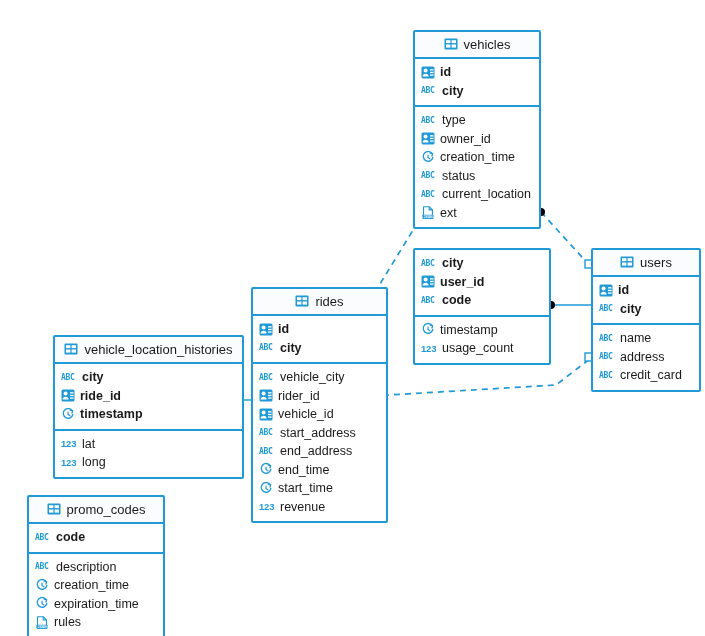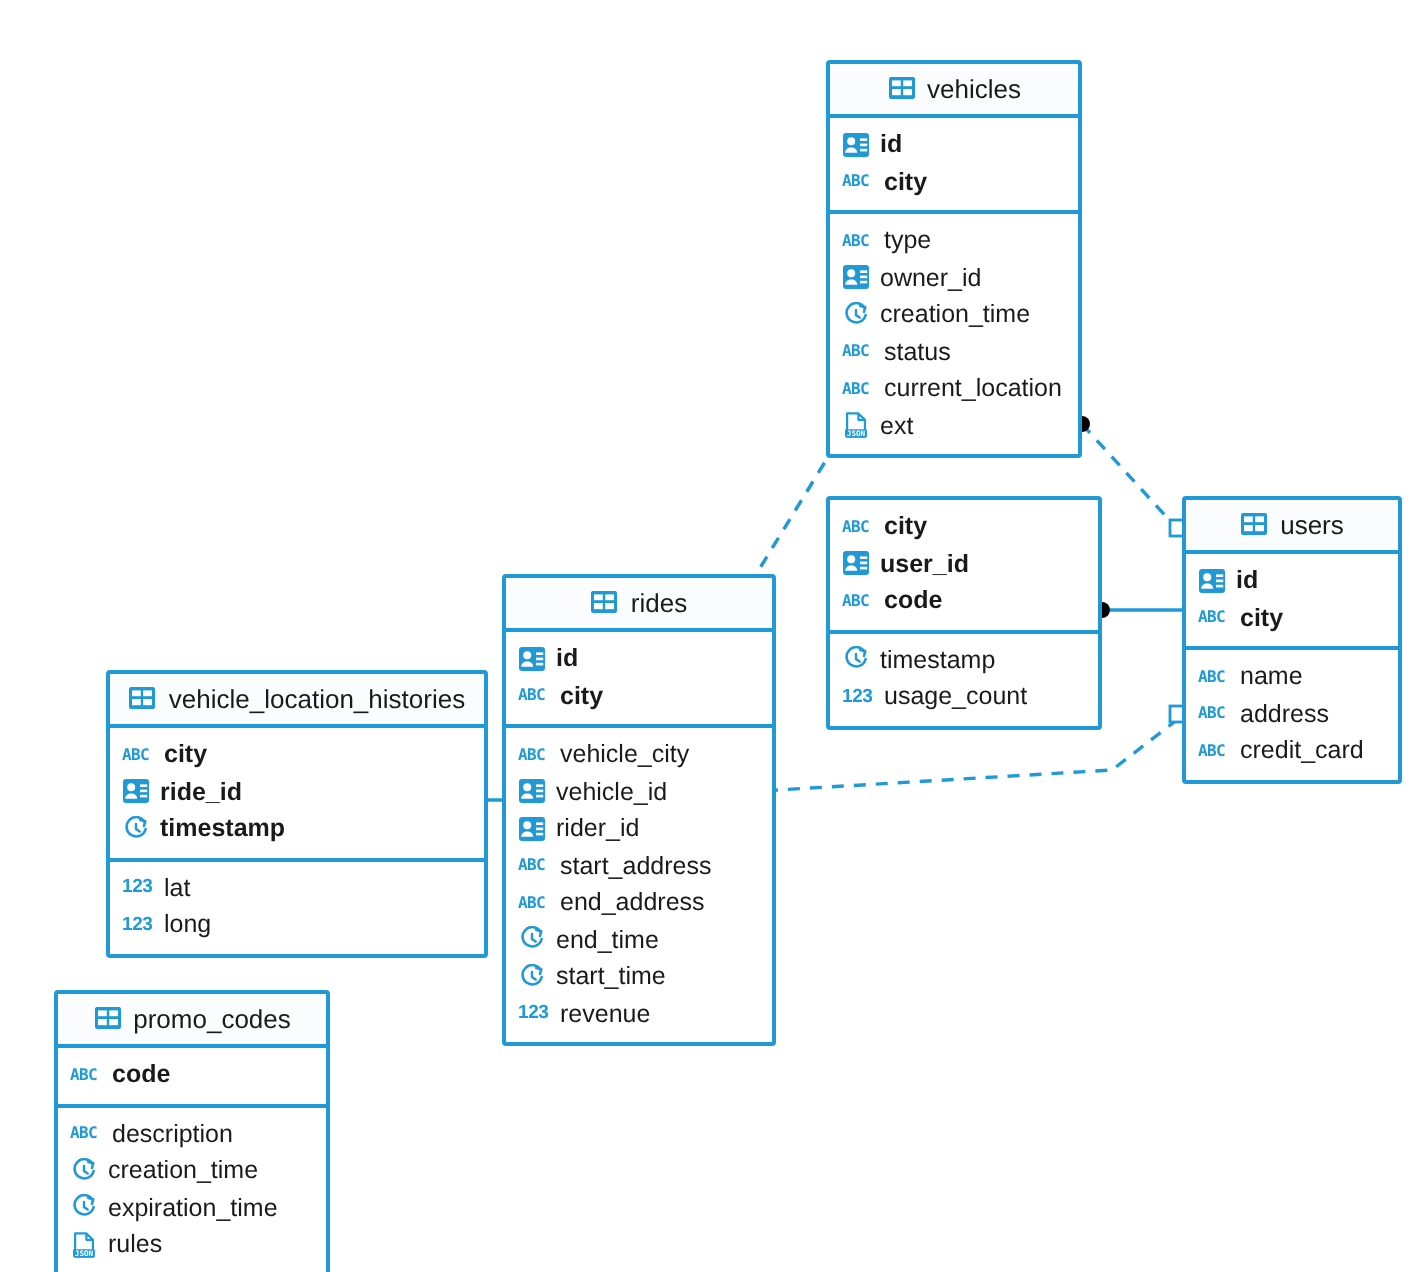--- a/index.html
+++ b/index.html
@@ -270,34 +270,34 @@
           <span class="ic">
             <svg width="14" height="13" viewBox="0 0 14 13">
               <rect x="0.5" y="0.5" width="13" height="12" rx="1.5" fill="#1f9ad6"></rect>
               <circle cx="4.6" cy="4.6" r="2" fill="#fff"></circle>
               <path d="M1.6 10.4c0-1.7 1.3-2.7 3-2.7s3 1 3 2.7z" fill="#fff"></path>
               <rect x="9" y="3.2" width="3.6" height="1.3" fill="#fff"></rect>
               <rect x="9" y="5.8" width="3.6" height="1.3" fill="#fff"></rect>
               <rect x="9" y="8.4" width="3.6" height="1.3" fill="#fff"></rect>
             </svg>
           </span>
+          <span class="col-name">rider_id</span>
+        </div>
+        <div class="col-row">
+          <span class="ic">
+            <svg width="14" height="13" viewBox="0 0 14 13">
+              <rect x="0.5" y="0.5" width="13" height="12" rx="1.5" fill="#1f9ad6"></rect>
+              <circle cx="4.6" cy="4.6" r="2" fill="#fff"></circle>
+              <path d="M1.6 10.4c0-1.7 1.3-2.7 3-2.7s3 1 3 2.7z" fill="#fff"></path>
+              <rect x="9" y="3.2" width="3.6" height="1.3" fill="#fff"></rect>
+              <rect x="9" y="5.8" width="3.6" height="1.3" fill="#fff"></rect>
+              <rect x="9" y="8.4" width="3.6" height="1.3" fill="#fff"></rect>
+            </svg>
+          </span>
           <span class="col-name">vehicle_id</span>
-        </div>
-        <div class="col-row">
-          <span class="ic">
-            <svg width="14" height="13" viewBox="0 0 14 13">
-              <rect x="0.5" y="0.5" width="13" height="12" rx="1.5" fill="#1f9ad6"></rect>
-              <circle cx="4.6" cy="4.6" r="2" fill="#fff"></circle>
-              <path d="M1.6 10.4c0-1.7 1.3-2.7 3-2.7s3 1 3 2.7z" fill="#fff"></path>
-              <rect x="9" y="3.2" width="3.6" height="1.3" fill="#fff"></rect>
-              <rect x="9" y="5.8" width="3.6" height="1.3" fill="#fff"></rect>
-              <rect x="9" y="8.4" width="3.6" height="1.3" fill="#fff"></rect>
-            </svg>
-          </span>
-          <span class="col-name">rider_id</span>
         </div>
         <div class="col-row">
           <span class="ic abc">ABC</span>
           <span class="col-name">start_address</span>
         </div>
         <div class="col-row">
           <span class="ic abc">ABC</span>
           <span class="col-name">end_address</span>
         </div>
         <div class="col-row">

